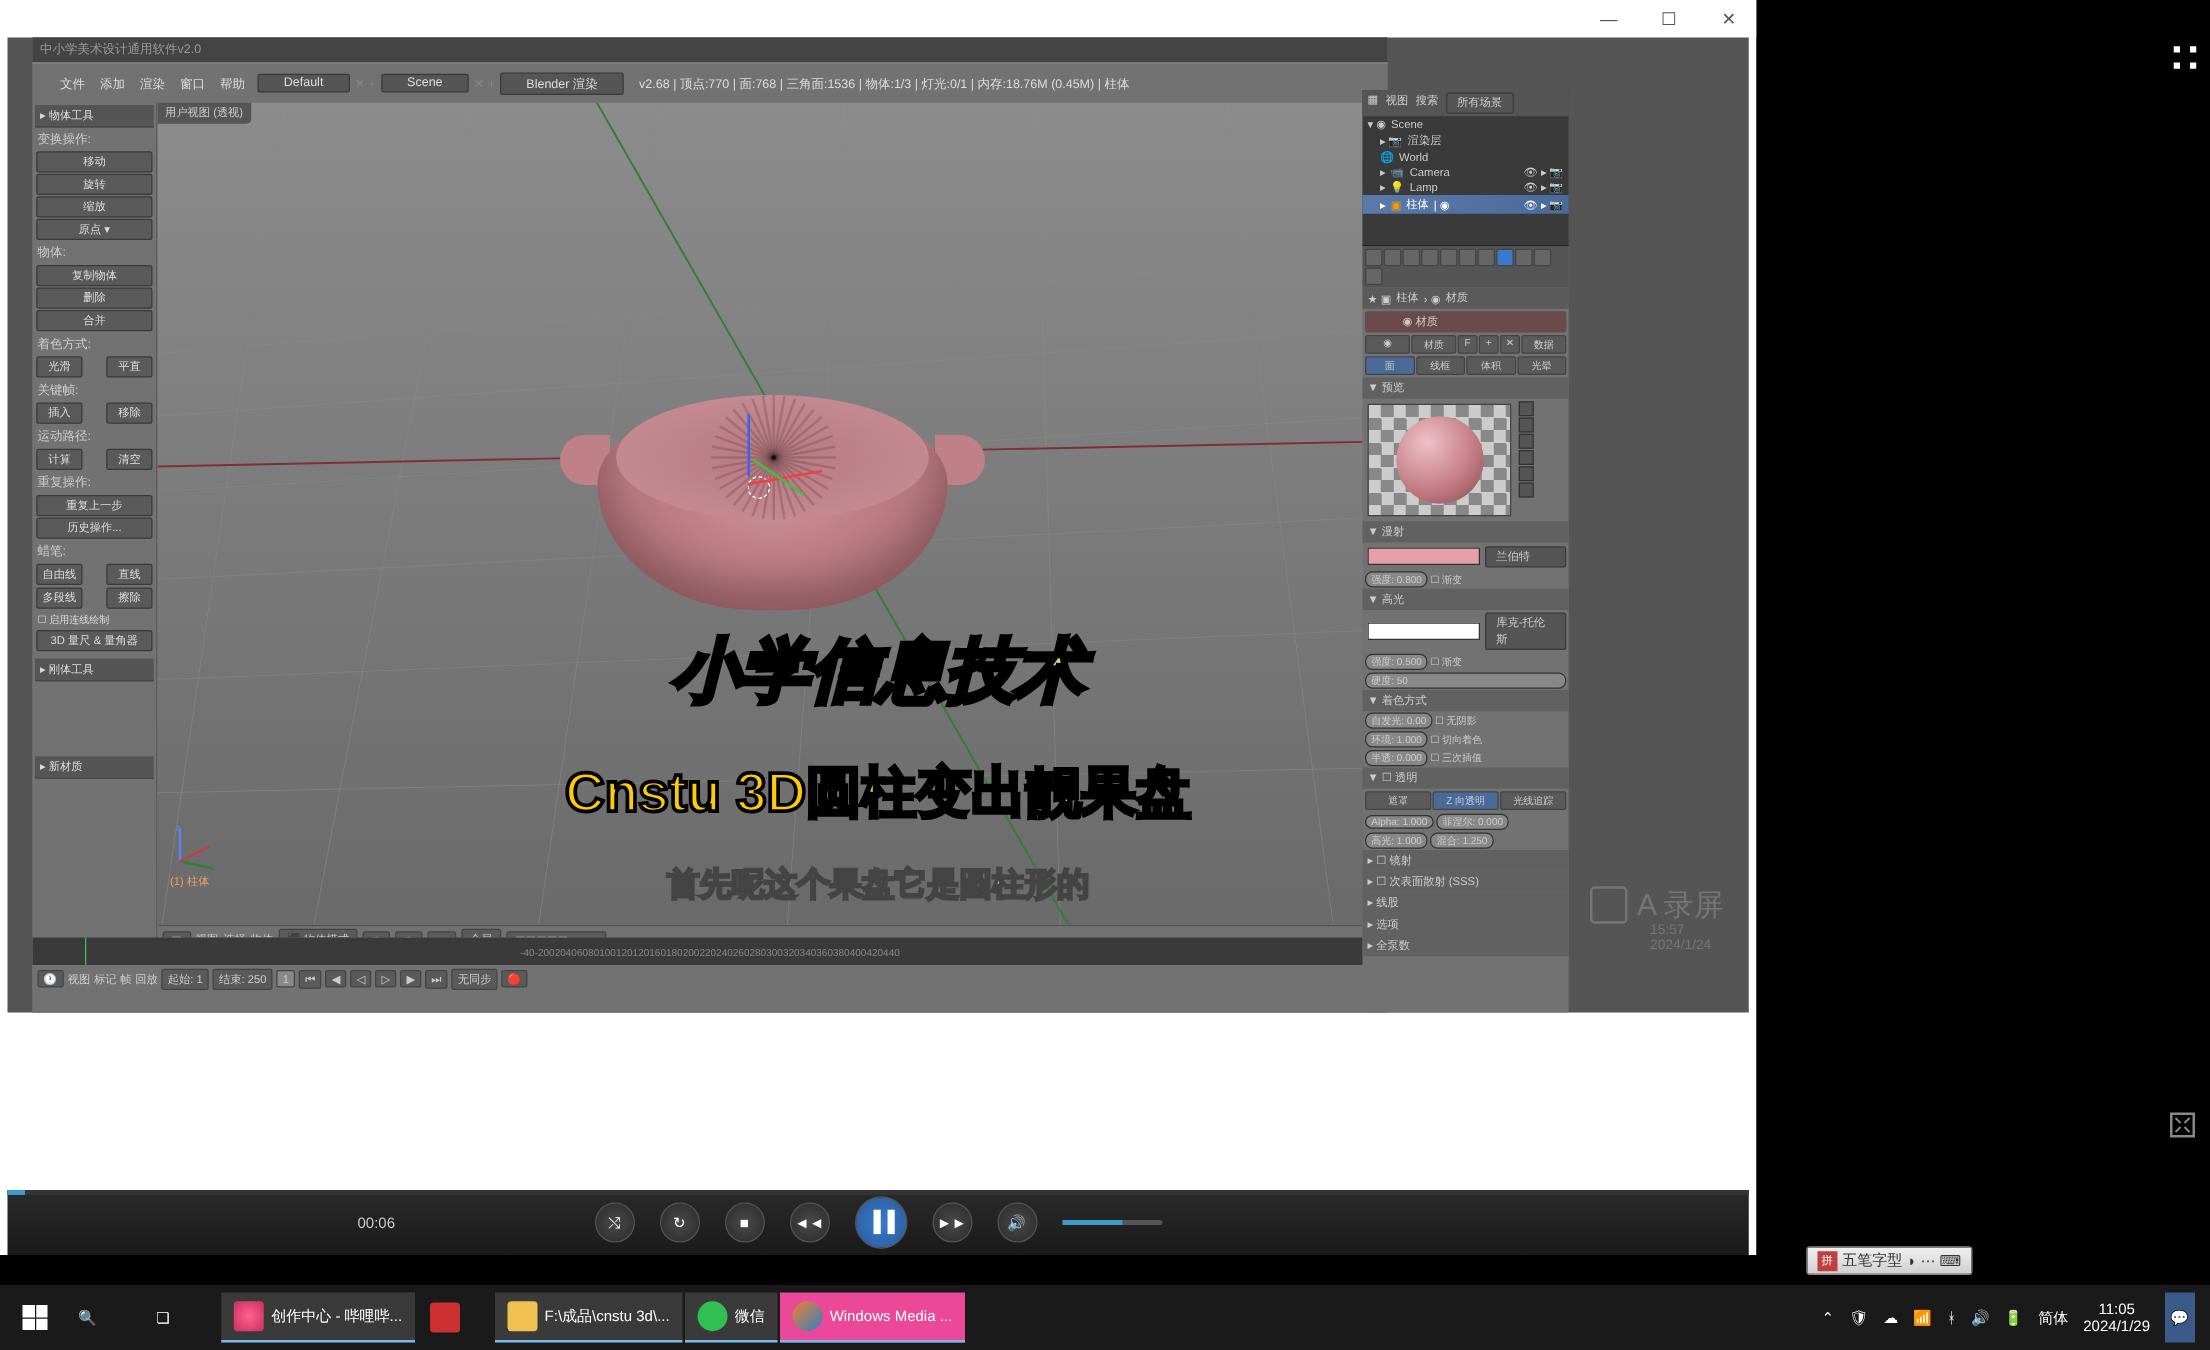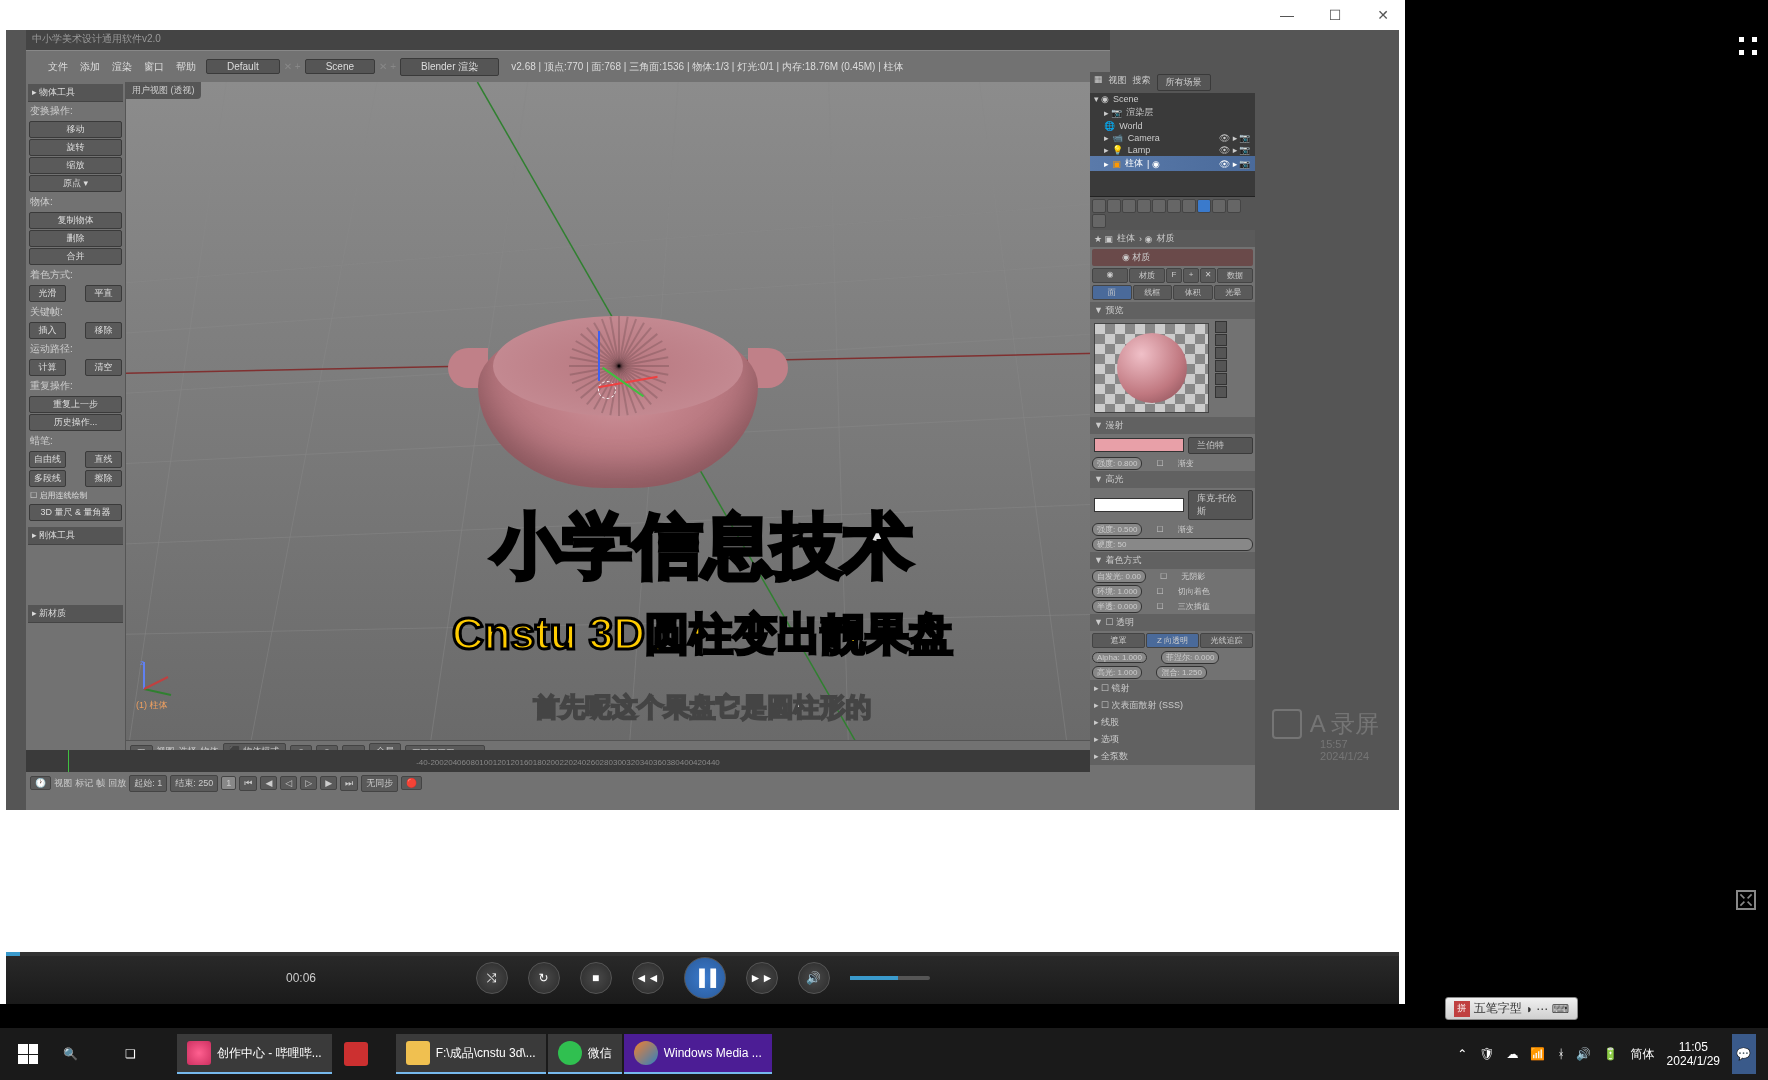--- a/index.html
+++ b/index.html
@@ -74,34 +74,34 @@
 .prop-btns { display: flex; gap: 1px; margin: 2px; }
 .prop-btn { flex: 1; background: #5a5a5a; border: 1px solid #444; padding: 1px; font-size: 8px; text-align: center; border-radius: 2px; }
 .prop-btn.active { background: #4a6a9a; }
 .panel-sec-header { background: #616161; padding: 2px 4px; font-size: 9px; }
 .preview-sphere { width: 115px; height: 90px; margin: 4px; background: 
   repeating-conic-gradient(#888 0 90deg, #ccc 0 180deg);
   background-size: 20px 20px; position: relative; border: 1px solid #444; display: flex; align-items: center; justify-content: center; }
 .sphere { width: 70px; height: 70px; border-radius: 50%; background: radial-gradient(circle at 35% 30%, #f0c0c8, #c07880 60%, #804850); }
 .prev-btn { width: 12px; height: 12px; background: #555; border: 1px solid #333; margin-bottom: 1px; }
 .diffuse-swatch { width: 90px; height: 14px; background: #e8a0a8; margin: 2px; border: 1px solid #333; }
-.slider-row { display: flex; align-items: center; padding: 1px 2px; font-size: 8px; gap: 14px; }
+.slider-row { display: flex; align-items: center; padding: 1px 2px; font-size: 8px; gap: 2px; }
 .mini-slider { background: #888; border: 1px solid #333; padding: 0 4px; border-radius: 6px; font-size: 8px; }
 
 
 .timeline { position: absolute; bottom: 0; left: 0; width: 1084px; height: 60px; background: #727272; }
 .timeline-track { height: 22px; background: #3a3a3a; position: relative; }
 .timeline-marker { position: absolute; left: 42px; top: 0; bottom: 0; width: 1px; background: #40c040; }
 .timeline-numbers { font-size: 8px; color: #888; display: flex; justify-content: center; padding-top: 8px; }
 .timeline-controls { height: 22px; background: #727272; display: flex; align-items: center; font-size: 9px; color: #ccc; gap: 3px; padding: 0 4px; }
 .tc-item { background: #5a5a5a; border: 1px solid #444; padding: 1px 4px; border-radius: 2px; }
 
 
 .overlay-text { position: absolute; left: 50%; transform: translateX(-50%); text-align: center; z-index: 20; }
-.title1 { top: 470px; font-size: 70px; font-weight: 900; color: #e5e5e5; -webkit-text-stroke: 4px #000; }
+.title1 { top: 470px; font-size: 55px; font-weight: 900; color: #bef264; font-style: italic; -webkit-text-stroke: 4px #000; }
 .title2 { top: 575px; font-size: 44px; font-weight: 900; color: #ffcc00; -webkit-text-stroke: 3px #000; }
 .subtitle { top: 660px; font-size: 26px; font-weight: 700; color: #fff; -webkit-text-stroke: 2px #444; }
 
 
 .watermark { position: absolute; right: 20px; bottom: 70px; font-size: 24px; color: rgba(150,150,150,0.5); display: flex; align-items: center; gap: 8px; }
 .rec-icon { width: 30px; height: 30px; border: 2px solid rgba(150,150,150,0.5); border-radius: 4px; }
 
 
 .media-controls { position: absolute; bottom: 0; left: 6px; width: 1393px; height: 52px; background: linear-gradient(to bottom, #2a2a2a, #1a1a1a); display: flex; align-items: center; justify-content: center; gap: 20px; z-index: 30; }
 .media-time { color: #ccc; font-size: 12px; position: absolute; left: 280px; }
@@ -530,21 +530,21 @@
     <div class="task-icon" style="background:#cc3030;"></div>
   </div>
   <div class="task-item active">
     <div class="task-icon" style="background:#f0c050;"></div>
     <span>F:\成品\cnstu 3d\...</span>
   </div>
   <div class="task-item active">
     <div class="task-icon" style="background:#30c050;border-radius:50%;"></div>
     <span>微信</span>
   </div>
-  <div class="task-item active" style="background:#4c1d95;">
+  <div class="task-item active" style="background:#ec4899;">
     <div class="task-icon" style="background:linear-gradient(135deg,#f08030,#3080c0);border-radius:50%;"></div>
     <span>Windows Media ...</span>
   </div>
   <div class="tray">
     <span>⌃</span>
     <span>🛡</span>
     <span>☁</span>
     <span>📶</span>
     <span>ᚼ</span>
     <span>🔊</span>

